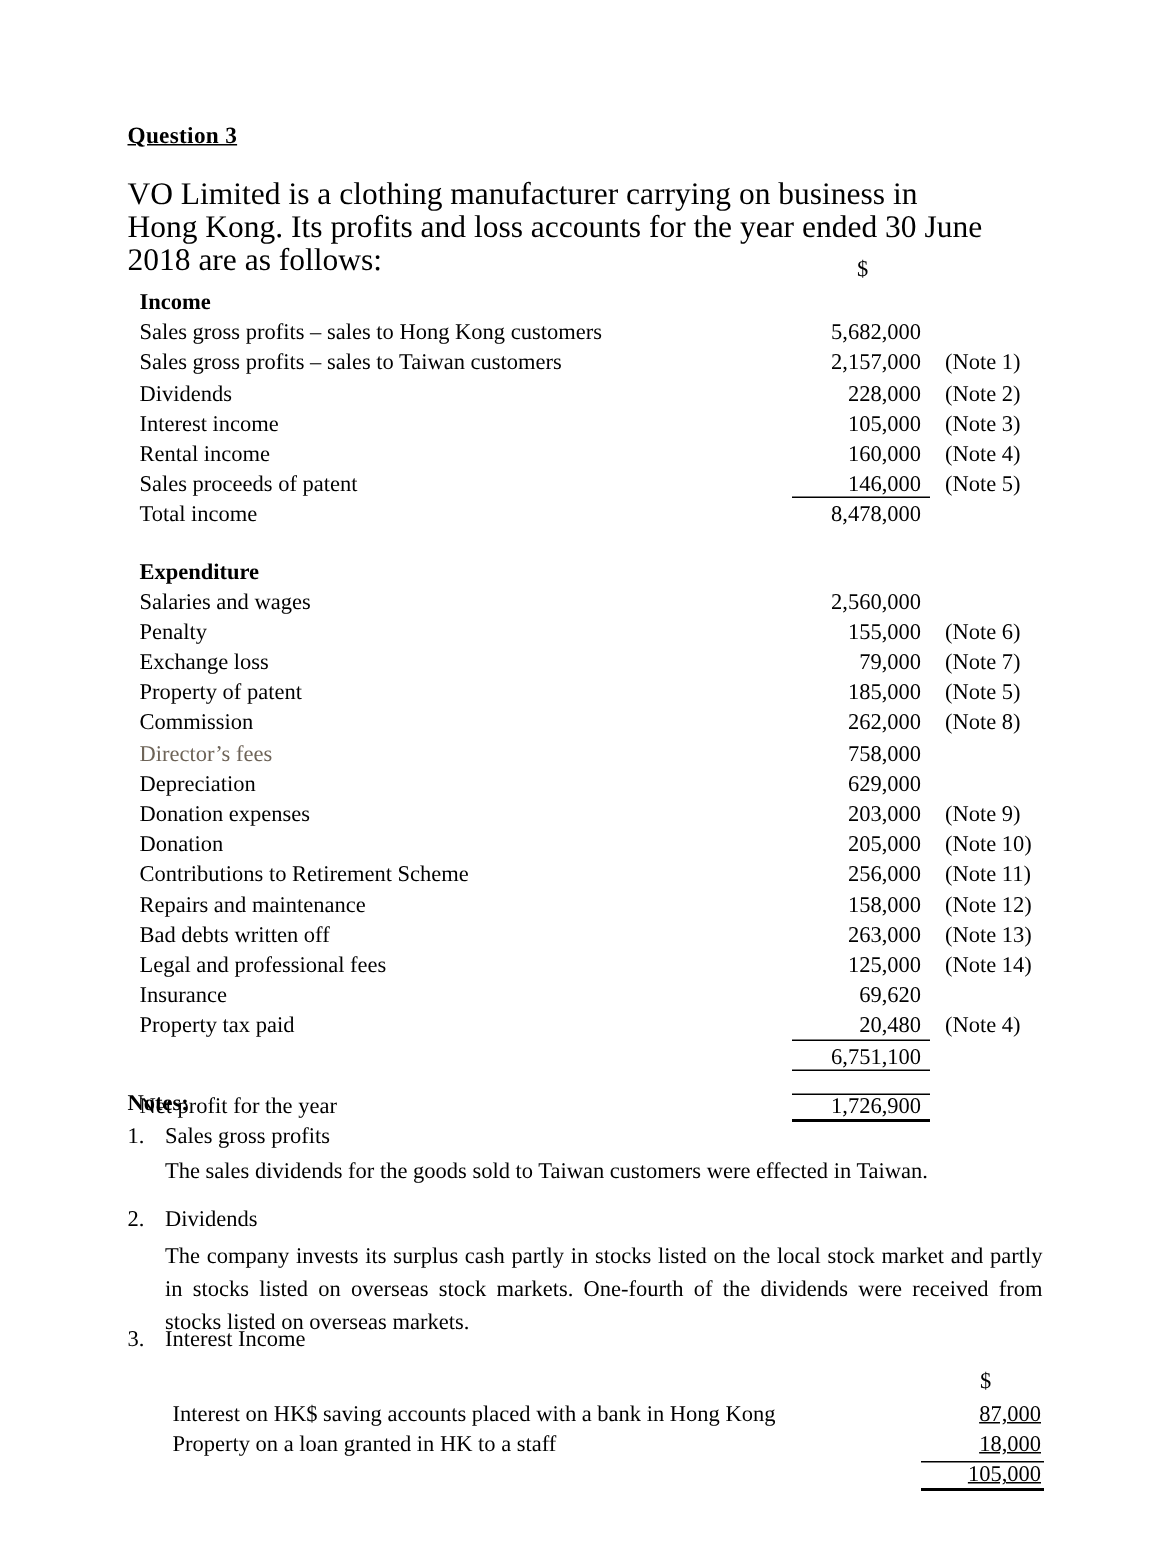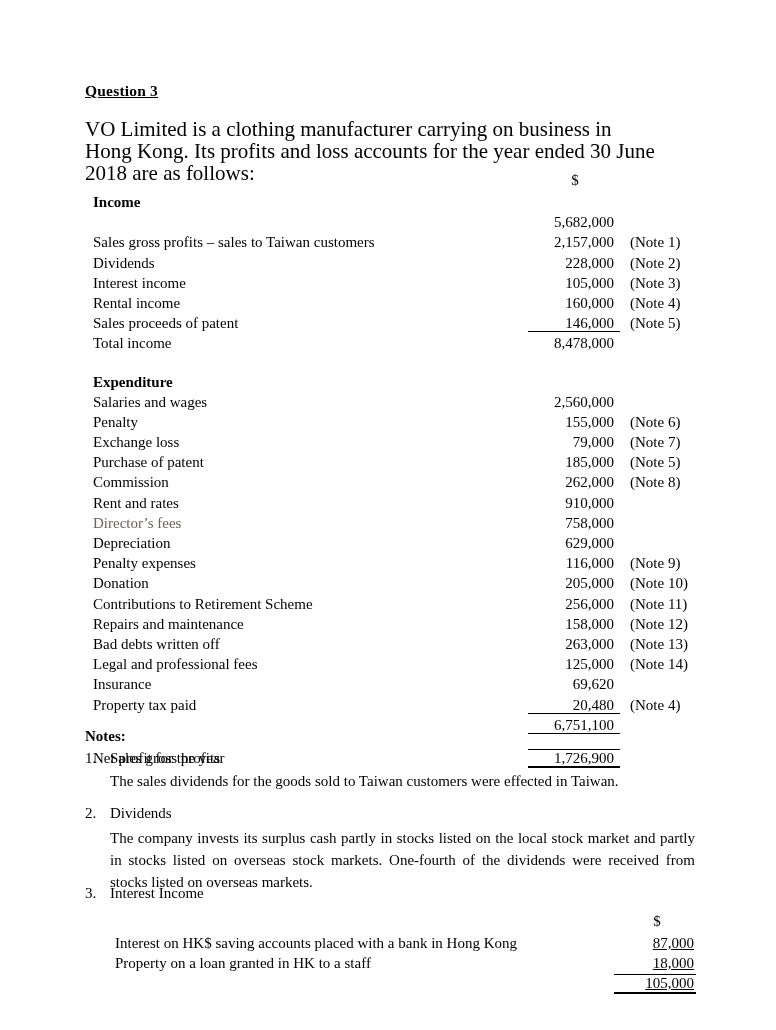--- a/index.html
+++ b/index.html
@@ -211,20 +211,21 @@
 
     <div class="dollar-head">$</div>
 
     <div class="rows">
 
       <div class="row">
         <span class="label bold">Income</span>
       </div>
 
       <div class="row">
+        <span class="label">Sales gross profits – sales to Hong Kong customers</span>
         <span class="amount">5,682,000</span>
         <span class="note"></span>
       </div>
       <div class="row">
         <span class="label">Sales gross profits – sales to Taiwan customers</span>
         <span class="amount">2,157,000</span>
         <span class="note">(Note 1)</span>
       </div>
       <div class="row">
         <span class="label">Dividends</span>
@@ -267,47 +268,42 @@
         <span class="label">Penalty</span>
         <span class="amount">155,000</span>
         <span class="note">(Note 6)</span>
       </div>
       <div class="row">
         <span class="label">Exchange loss</span>
         <span class="amount">79,000</span>
         <span class="note">(Note 7)</span>
       </div>
       <div class="row">
-        <span class="label">Purchase of patent</span>
+        <span class="label">Property of patent</span>
         <span class="amount">185,000</span>
         <span class="note">(Note 5)</span>
       </div>
       <div class="row">
         <span class="label">Commission</span>
         <span class="amount">262,000</span>
         <span class="note">(Note 8)</span>
       </div>
       <div class="row">
-        <span class="label">Rent and rates</span>
-        <span class="amount">910,000</span>
-        <span class="note"></span>
-      </div>
-      <div class="row">
         <span class="label faded">Director’s fees</span>
         <span class="amount">758,000</span>
         <span class="note"></span>
       </div>
       <div class="row">
         <span class="label">Depreciation</span>
         <span class="amount">629,000</span>
         <span class="note"></span>
       </div>
       <div class="row">
-        <span class="label">Penalty expenses</span>
-        <span class="amount">116,000</span>
+        <span class="label">Donation expenses</span>
+        <span class="amount">203,000</span>
         <span class="note">(Note 9)</span>
       </div>
       <div class="row">
         <span class="label">Donation</span>
         <span class="amount">205,000</span>
         <span class="note">(Note 10)</span>
       </div>
       <div class="row">
         <span class="label">Contributions to Retirement Scheme</span>
         <span class="amount">256,000</span>

